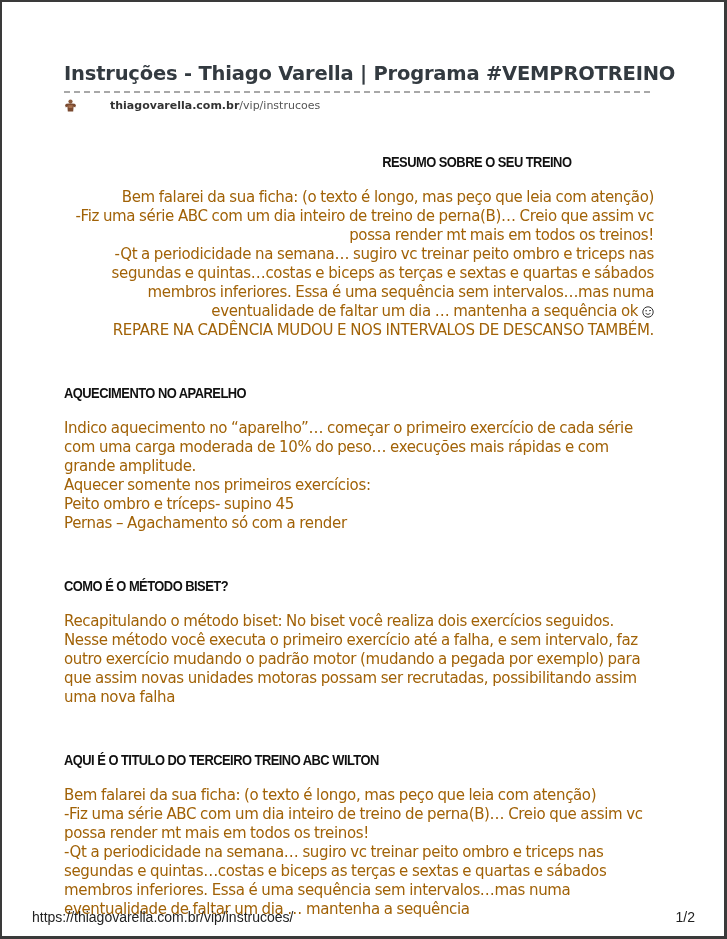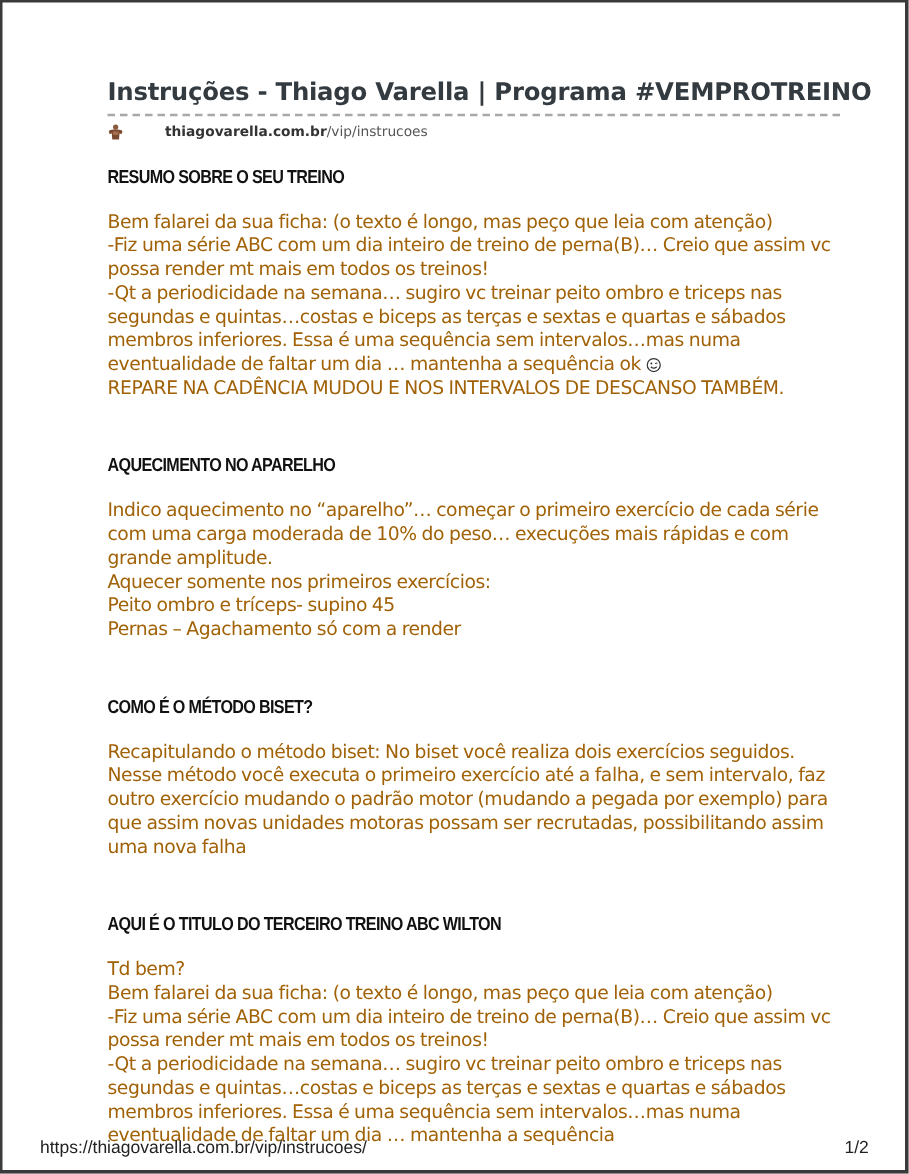--- a/index.html
+++ b/index.html
@@ -15,21 +15,21 @@
       width: 727px; height: 939px;
       box-sizing: border-box;
       border-top: 2px solid #3a3a3a;
       border-left: 2px solid #3a3a3a;
       border-right: 3px solid #3a3a3a;
       border-bottom: 3px solid #3a3a3a;
       pointer-events: none;
     }
     .content {
       position: absolute;
-      left: 86px; top: 62px;
+      left: 64px; top: 62px;
       width: 590px;
     }
     .doc-title {
       font-family: "DejaVu Sans", sans-serif;
       font-size: 19.5px;
       color: #333a40;
       letter-spacing: -0.2px;
       margin: 0;
       padding-bottom: 4px;
       white-space: nowrap;
@@ -47,21 +47,21 @@
       height: 16px;
     }
     .favicon {
       width: 13px; height: 13px; margin-right: 5px;
       display: inline-block;
     }
     .source-domain { font-weight: bold; color: #333; margin-left: 28px; }
     .source-path { color: #555; }
 
     .section { margin-top: 44px; }
-    .section.first { margin-top: 20px; }
+    .section.first { margin-top: 40px; text-align: right; }
     .section-heading {
       font-family: "Liberation Sans", sans-serif;
       font-weight: bold;
       font-size: 15px;
       color: #111;
       margin: 0 0 18px 0;
       letter-spacing: -0.6px;
       transform: scaleX(0.86);
       transform-origin: left center;
       white-space: nowrap;
@@ -139,21 +139,20 @@
   <div class="section">
     <h2 class="section-heading">COMO É O MÉTODO BISET?</h2>
     <div class="section-body">
       <p>Recapitulando o método biset: No biset você realiza dois exercícios seguidos. Nesse método você executa o primeiro exercício até a falha, e sem intervalo, faz outro exercício mudando o padrão motor (mudando a pegada por exemplo) para que assim novas unidades motoras possam ser recrutadas, possibilitando assim uma nova falha</p>
     </div>
   </div>
 
   <div class="section">
     <h2 class="section-heading">AQUI É O TITULO DO TERCEIRO TREINO ABC WILTON</h2>
     <div class="section-body">
-      <p>Td bem?</p>
       <p>Bem falarei da sua ficha: (o texto é longo, mas peço que leia com atenção)</p>
       <p>-Fiz uma série ABC com um dia inteiro de treino de perna(B)… Creio que assim vc possa render mt mais em todos os treinos!</p>
       <p>-Qt a periodicidade na semana… sugiro vc treinar peito ombro e triceps nas segundas e quintas…costas e biceps as terças e sextas e quartas e sábados membros inferiores. Essa é uma sequência sem intervalos…mas numa eventualidade de faltar um dia … mantenha a sequência</p>
     </div>
   </div>
 </div>
 
 <div class="footer">
   <span>https://thiagovarella.com.br/vip/instrucoes/</span>
   <span>1/2</span>

